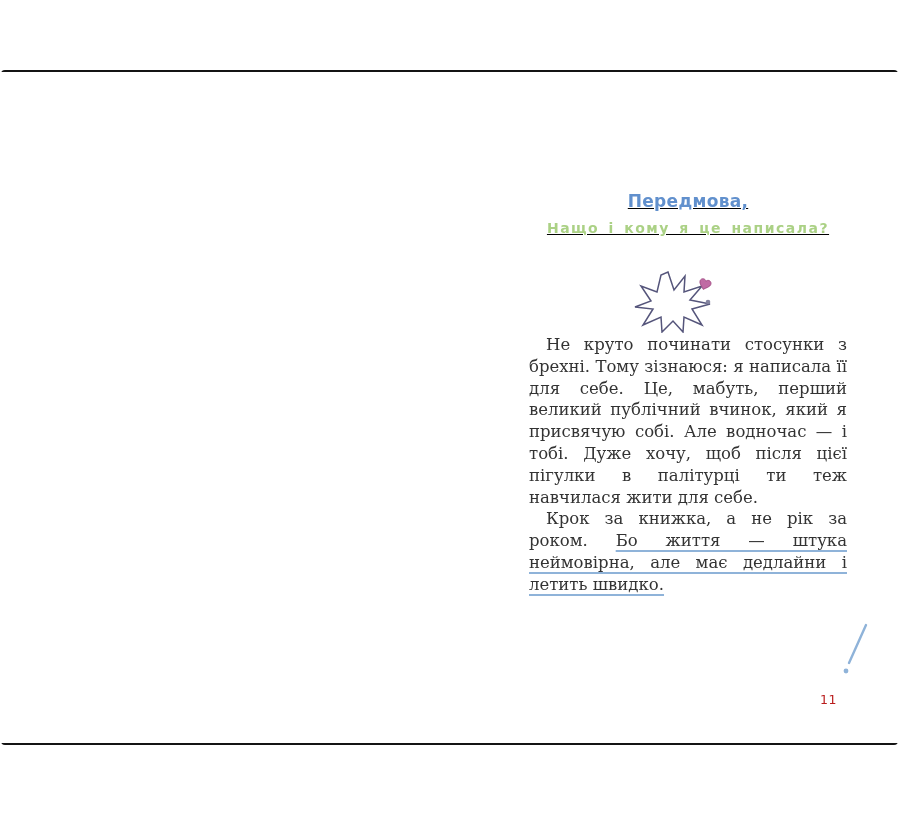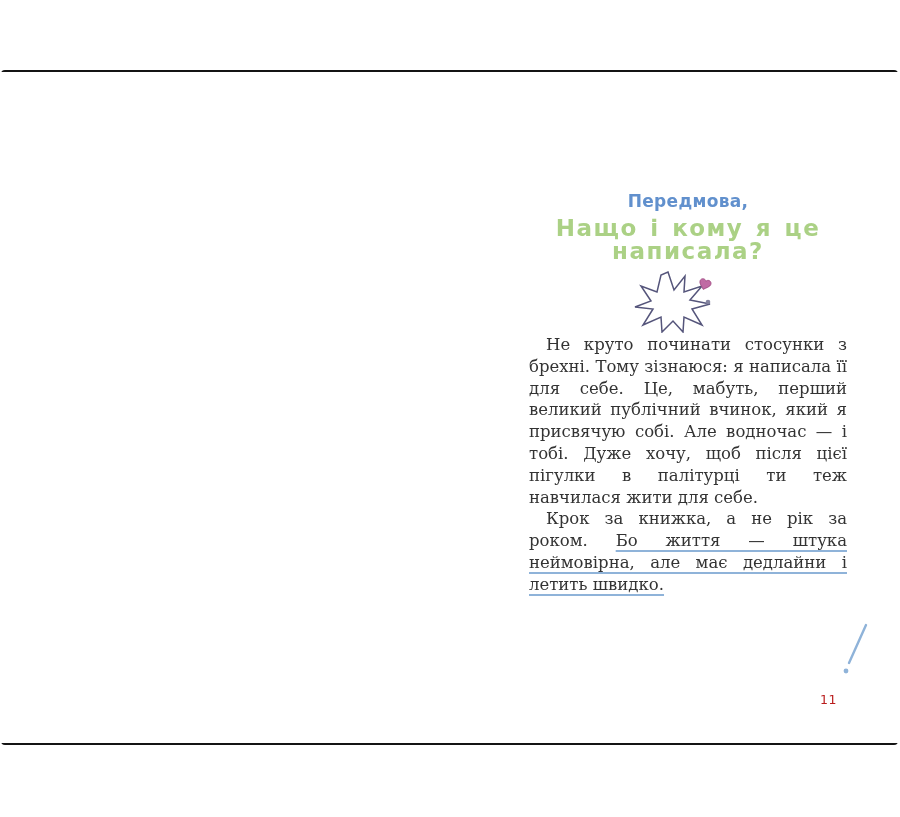--- a/index.html
+++ b/index.html
@@ -28,34 +28,35 @@
     position: absolute;
     left: 449px; top: 72px;
     width: 449px; height: 671px;
     background: #ffffff;
   }
   .heading-block {
     position: absolute;
     left: 528px; top: 190px;
     width: 320px;
     text-align: center;
+    text-decoration: underline;
   }
   .heading-line {
     font-family: "DejaVu Sans", sans-serif;
     font-weight: bold;
     font-size: 17px;
     line-height: 22px;
     color: #6190cd;
     letter-spacing: 0.3px;
   }
   .heading-subtitle {
     margin-top: 5px;
     font-family: "DejaVu Sans", sans-serif;
     font-weight: bold;
-    font-size: 23px;
+    font-size: 14px;
     line-height: 23px;
     color: #abd185;
     letter-spacing: 1.5px;
     word-spacing: 3px;
   }
   .star-doodle {
     position: absolute;
     left: 632px; top: 271px;
     width: 92px; height: 62px;
   }

